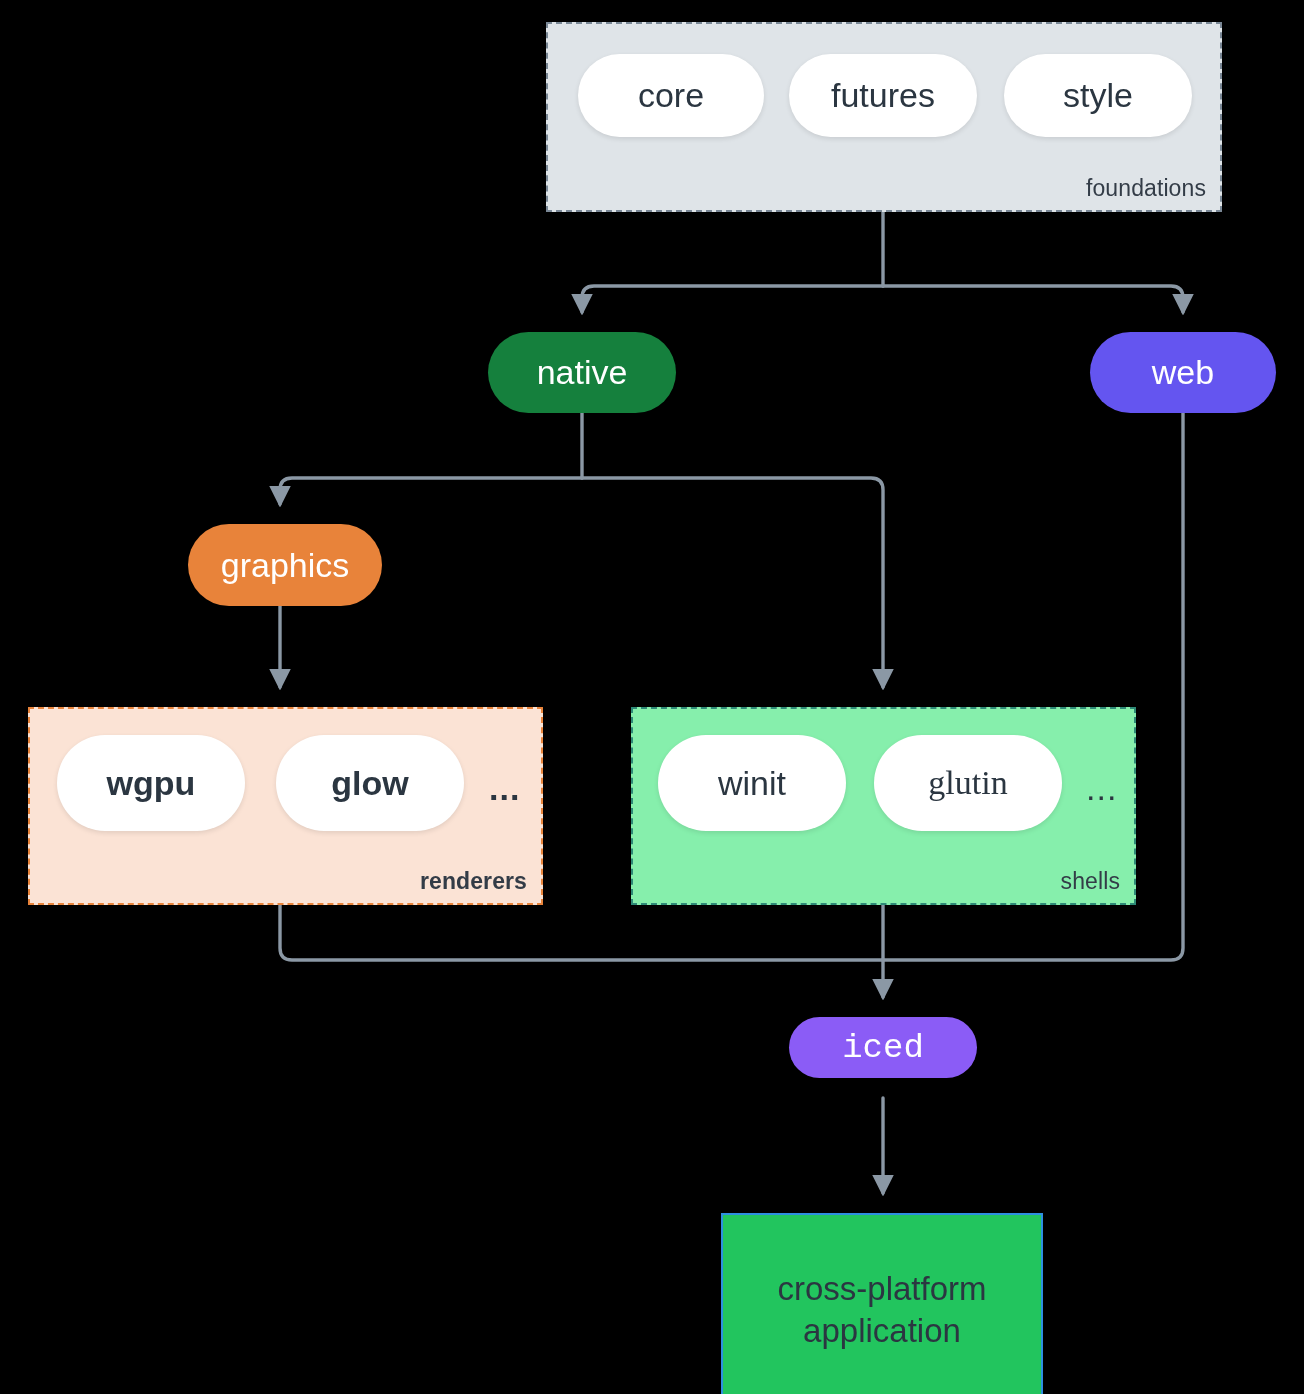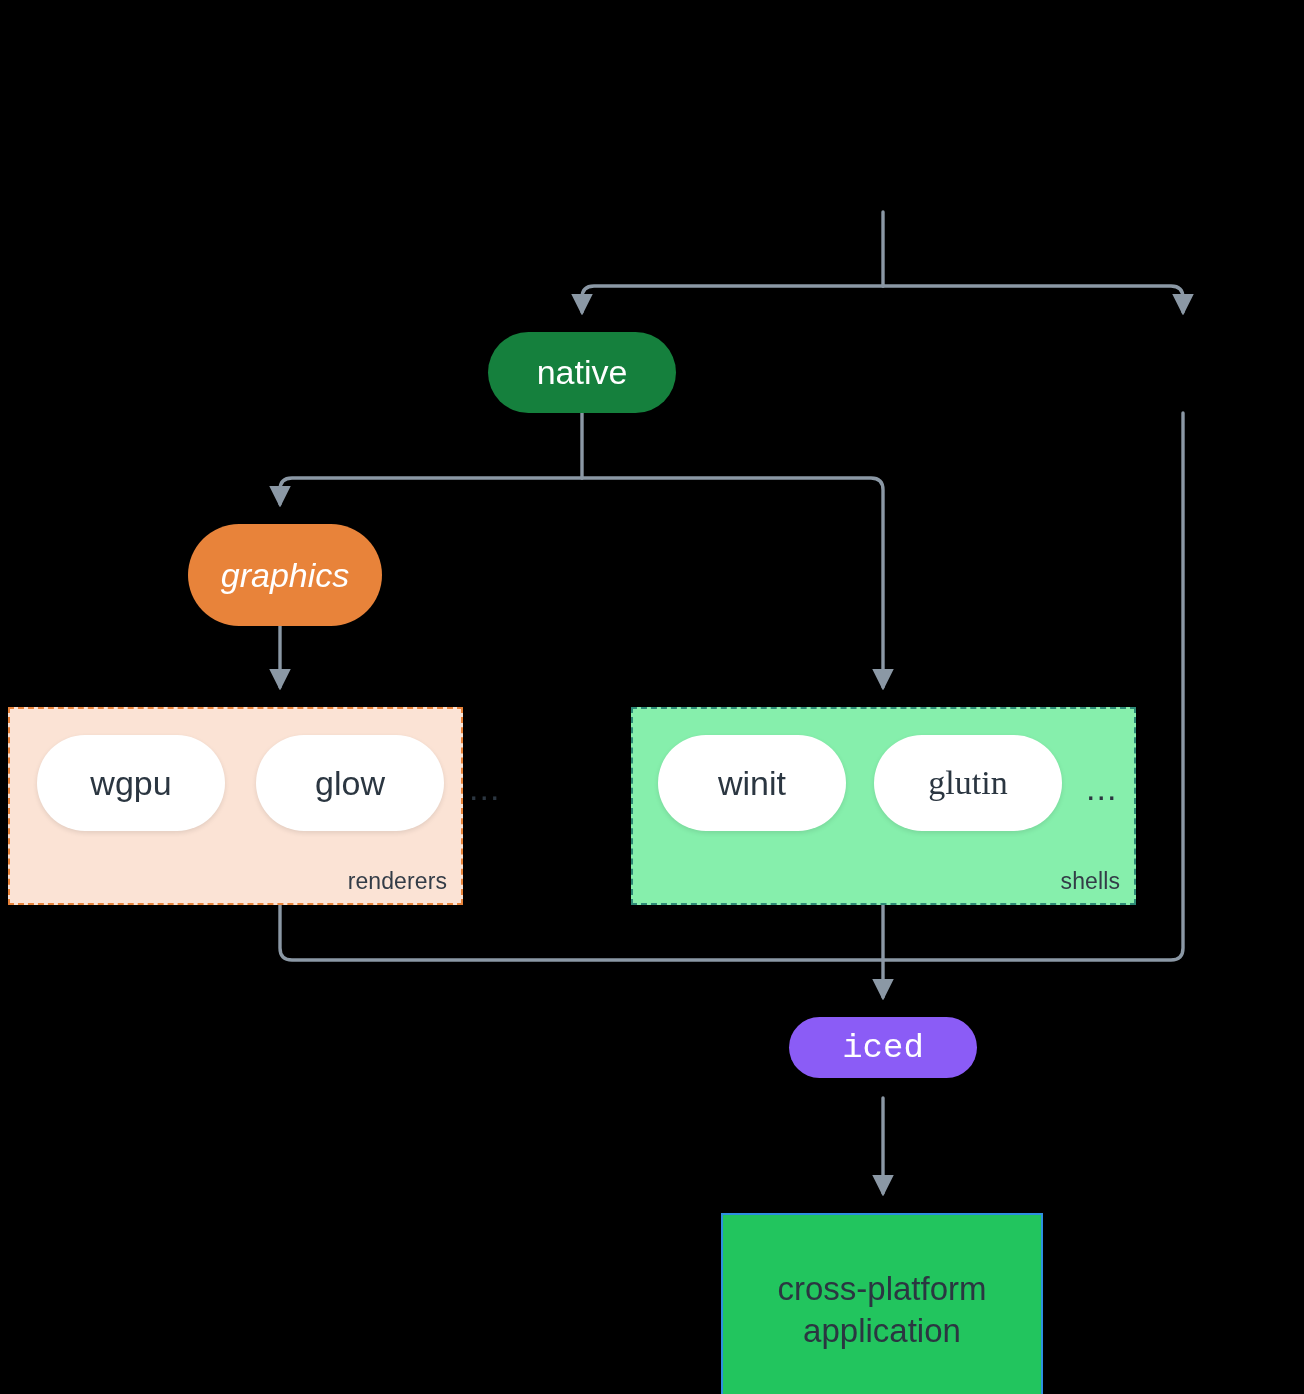--- a/index.html
+++ b/index.html
@@ -41,26 +41,27 @@
   }
   .group-foundations {
     left: 546px;
     top: 22px;
     width: 676px;
     height: 190px;
     background: #dfe4e8;
     border-color: #7a8896;
   }
   .group-renderers {
-    left: 8px;
+    left: 28px;
     top: 707px;
-    width: 455px;
+    width: 515px;
     height: 198px;
     background: #fbe3d5;
     border-color: #e8833a;
+    font-weight: bold;
   }
   .group-shells {
     left: 631px;
     top: 707px;
     width: 505px;
     height: 198px;
     background: #86efac;
     border-color: #2e8a77;
   }
   
@@ -91,21 +92,21 @@
     border-radius: 60px;
     display: flex;
     align-items: center;
     justify-content: center;
     font-size: 34px;
     color: #ffffff;
     white-space: nowrap;
   }
   .node-native  { left: 488px;  top: 332px;  width: 188px; height: 81px;  background: #15803d; }
   .node-web     { left: 1090px; top: 332px;  width: 186px; height: 81px;  background: #6455f0; }
-  .node-graphics{ left: 188px;  top: 524px;  width: 194px; height: 102px;  background: #e8833a; font-style: italic; }
+  .node-graphics{ left: 188px;  top: 524px;  width: 194px; height: 82px;  background: #e8833a; }
   .node-iced    { left: 789px;  top: 1017px; width: 188px; height: 61px;  background: #8b5cf6; font-family: Liberation Mono, monospace; }
   
   .rect-node {
     position: absolute;
     box-sizing: border-box;
     left: 721px;
     top: 1213px;
     width: 322px;
     height: 194px;
     background: #22c55e;
@@ -152,23 +153,38 @@
       <path d="M 883 905 L 883 960"></path>
 
       <path d="M 1183 413 L 1183 948 Q 1183 960 1171 960 L 883 960"></path>
 
       <path d="M 883 960 L 883 997" marker-end="url(#arrow)"></path>
 
       <path d="M 883 1098 L 883 1193" marker-end="url(#arrow)"></path>
     </g>
   </svg>
 
+  <div class="group group-foundations">
+    <div class="pill" style="left:30px; top:30px; width:186px; height:83px;">
+      <span>core</span>
+    </div>
+    <div class="pill" style="left:241px; top:30px; width:188px; height:83px;">
+      <span>futures</span>
+    </div>
+    <div class="pill" style="left:456px; top:30px; width:188px; height:83px;">
+      <span>style</span>
+    </div>
+    <div class="group-label">foundations</div>
+  </div>
 
   <div class="node node-native">
     <span>native</span>
+  </div>
+  <div class="node node-web">
+    <span>web</span>
   </div>
 
   <div class="node node-graphics">
     <span>graphics</span>
   </div>
 
   <div class="group group-renderers">
     <div class="pill" style="left:27px; top:26px; width:188px; height:96px;">
       <span>wgpu</span>
     </div>

